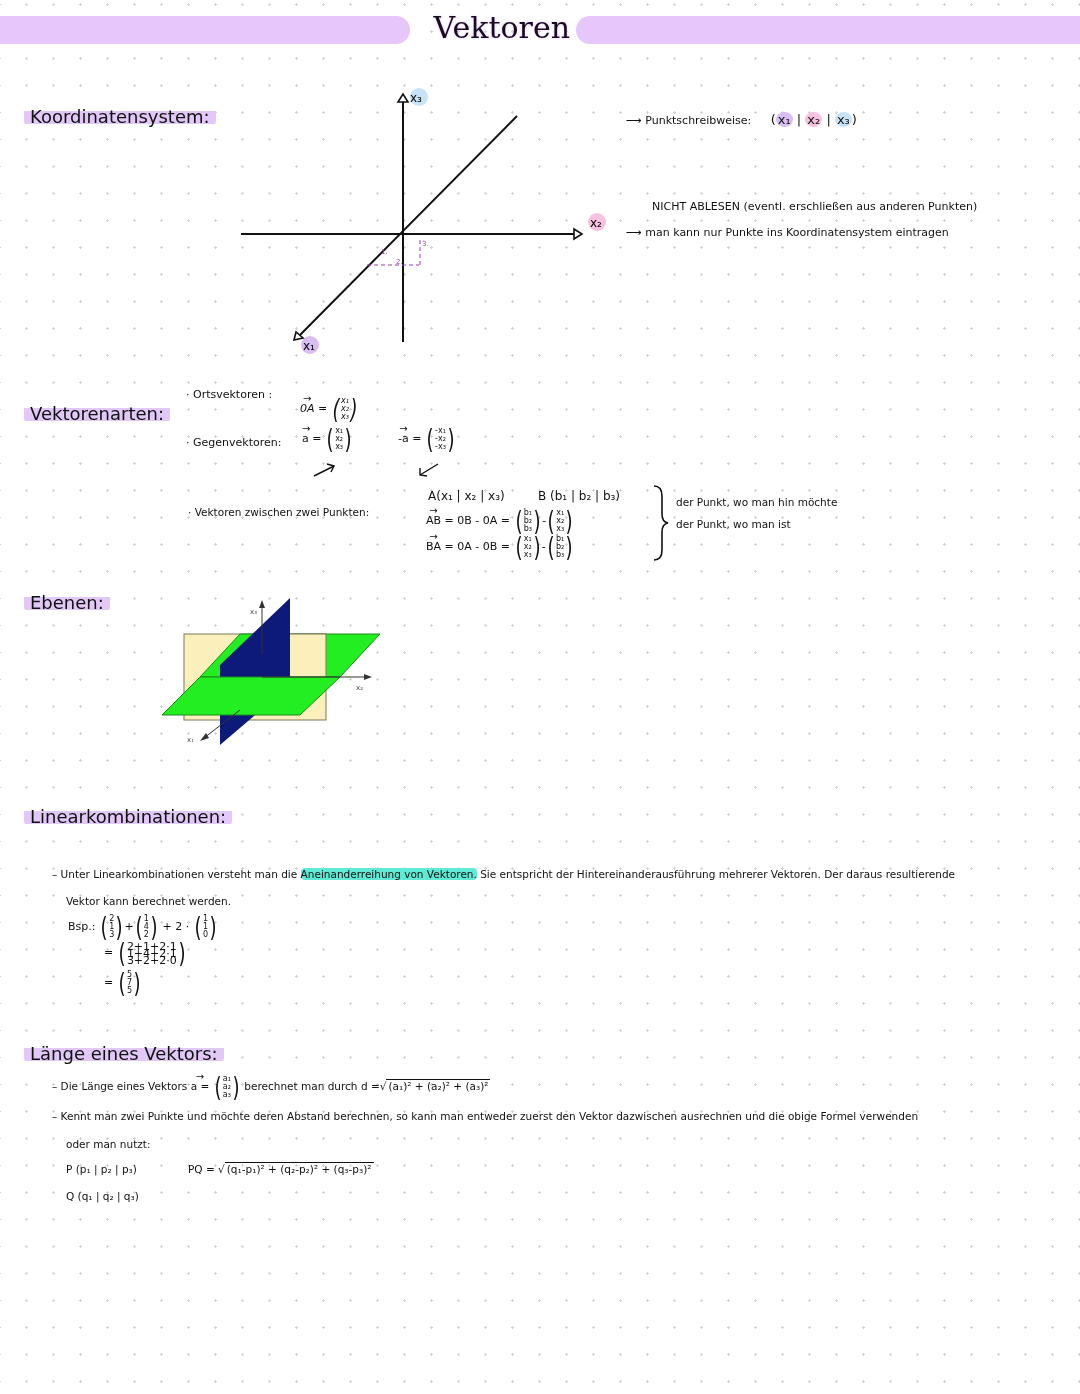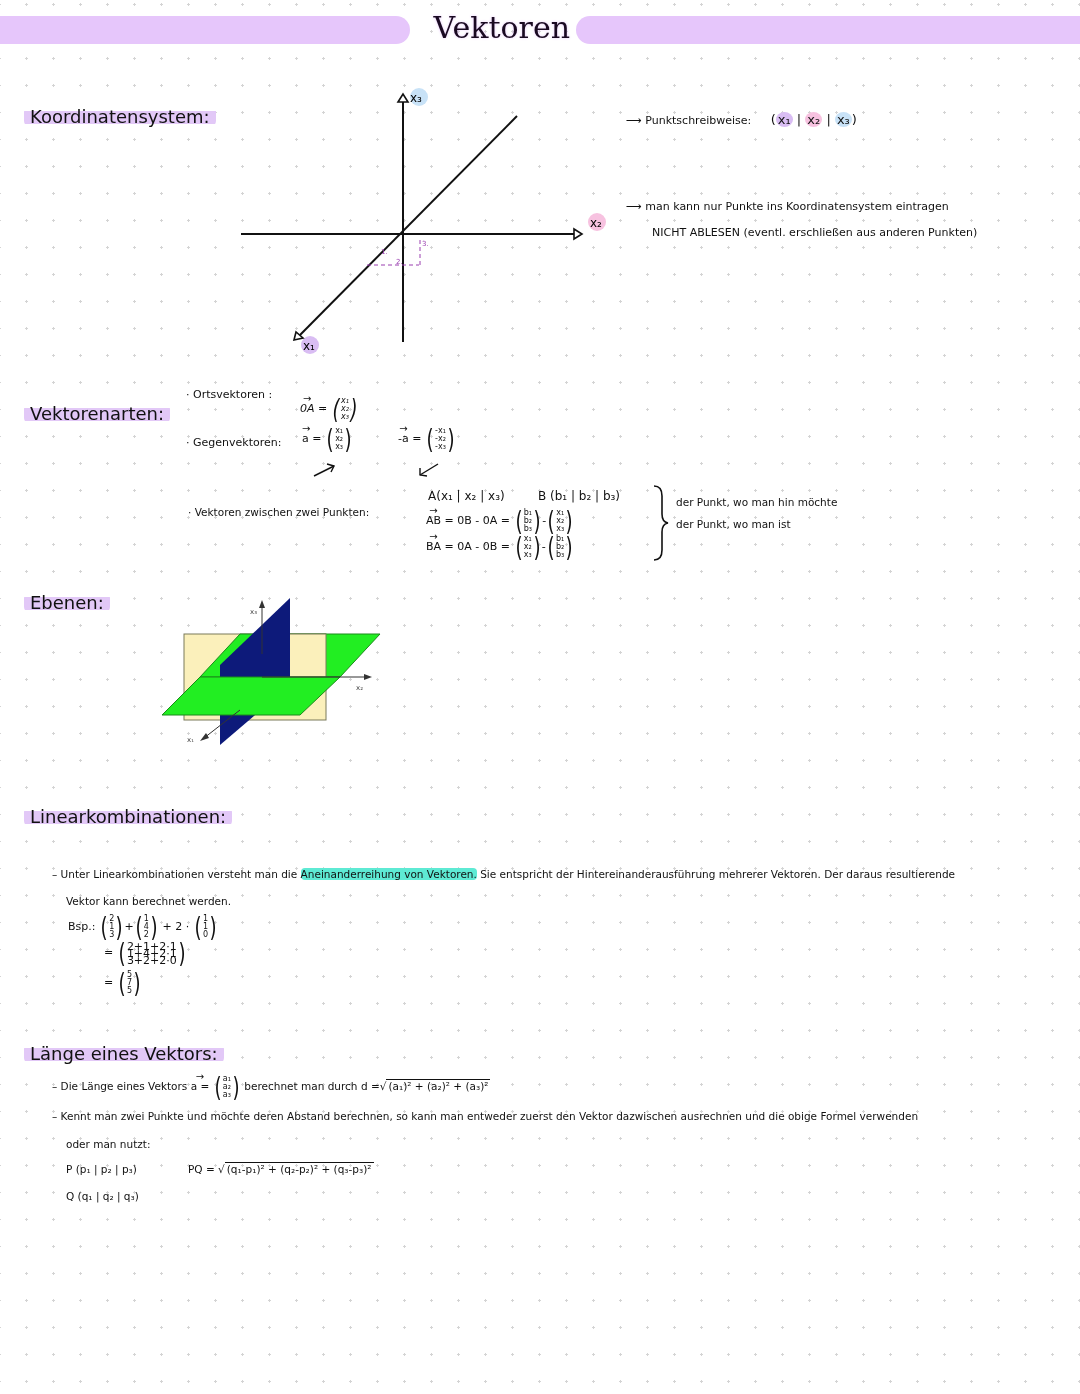--- a/index.html
+++ b/index.html
@@ -72,22 +72,22 @@
 
 <div class="abs hand" style="left:626px;top:112px;">
   <span>⟶</span>
   <span>Punktschreibweise:</span>
   <span style="font-size:13px;margin-left:16px;">
     (<span class="dot-purple">x₁</span> | <span class="dot-pink">x₂</span> | <span class="dot-blue">x₃</span>)
   </span>
 </div>
 
 <div class="abs hand" style="left:626px;top:194px;line-height:26px;">
+  <div style="padding-left:26px;">NICHT ABLESEN  (eventl. erschließen aus anderen  Punkten)</div>
   <div><span>⟶</span> <span>man kann  nur Punkte  ins  Koordinatensystem   eintragen</span></div>
-  <div style="padding-left:26px;">NICHT ABLESEN  (eventl. erschließen aus anderen  Punkten)</div>
 </div>
 
 <div class="heading" style="left:24px;top:403px;">Vektorenarten:</div>
 
 <div class="abs hand" style="left:186px;top:388px;">· <span>Ortsvektoren :</span></div>
 <div class="abs hand" style="left:300px;top:396px;font-style:italic;">
   <span class="arrow-over">0A</span> =
   <span class="vec">
       <span class="paren">(</span>
       <span class="col">

